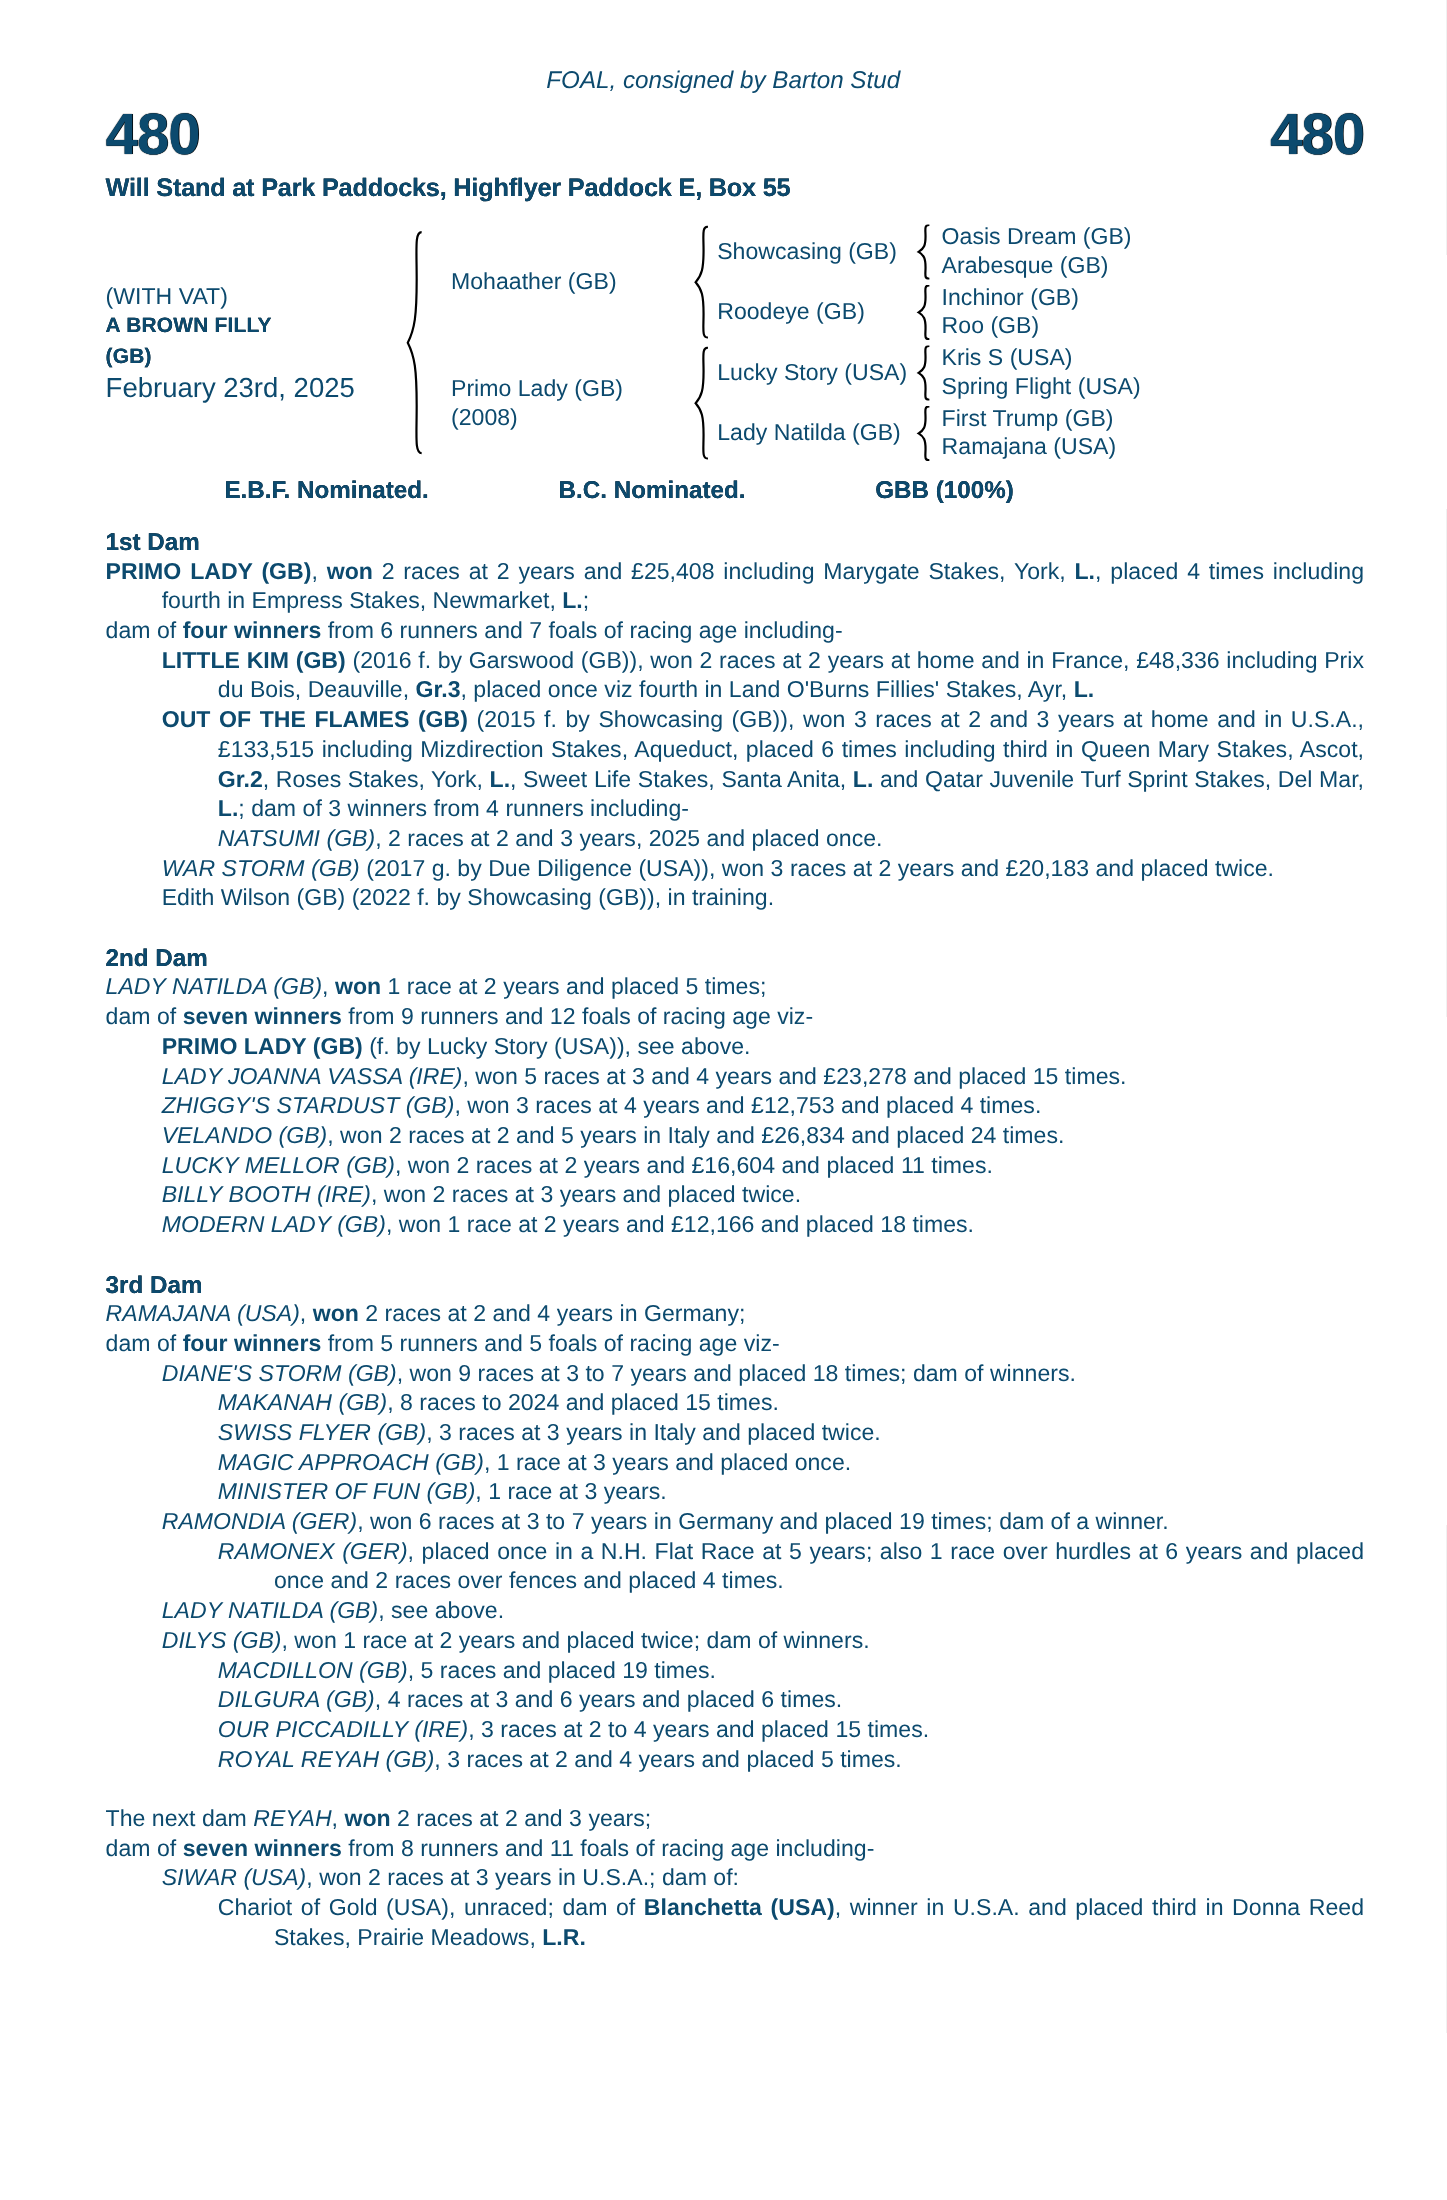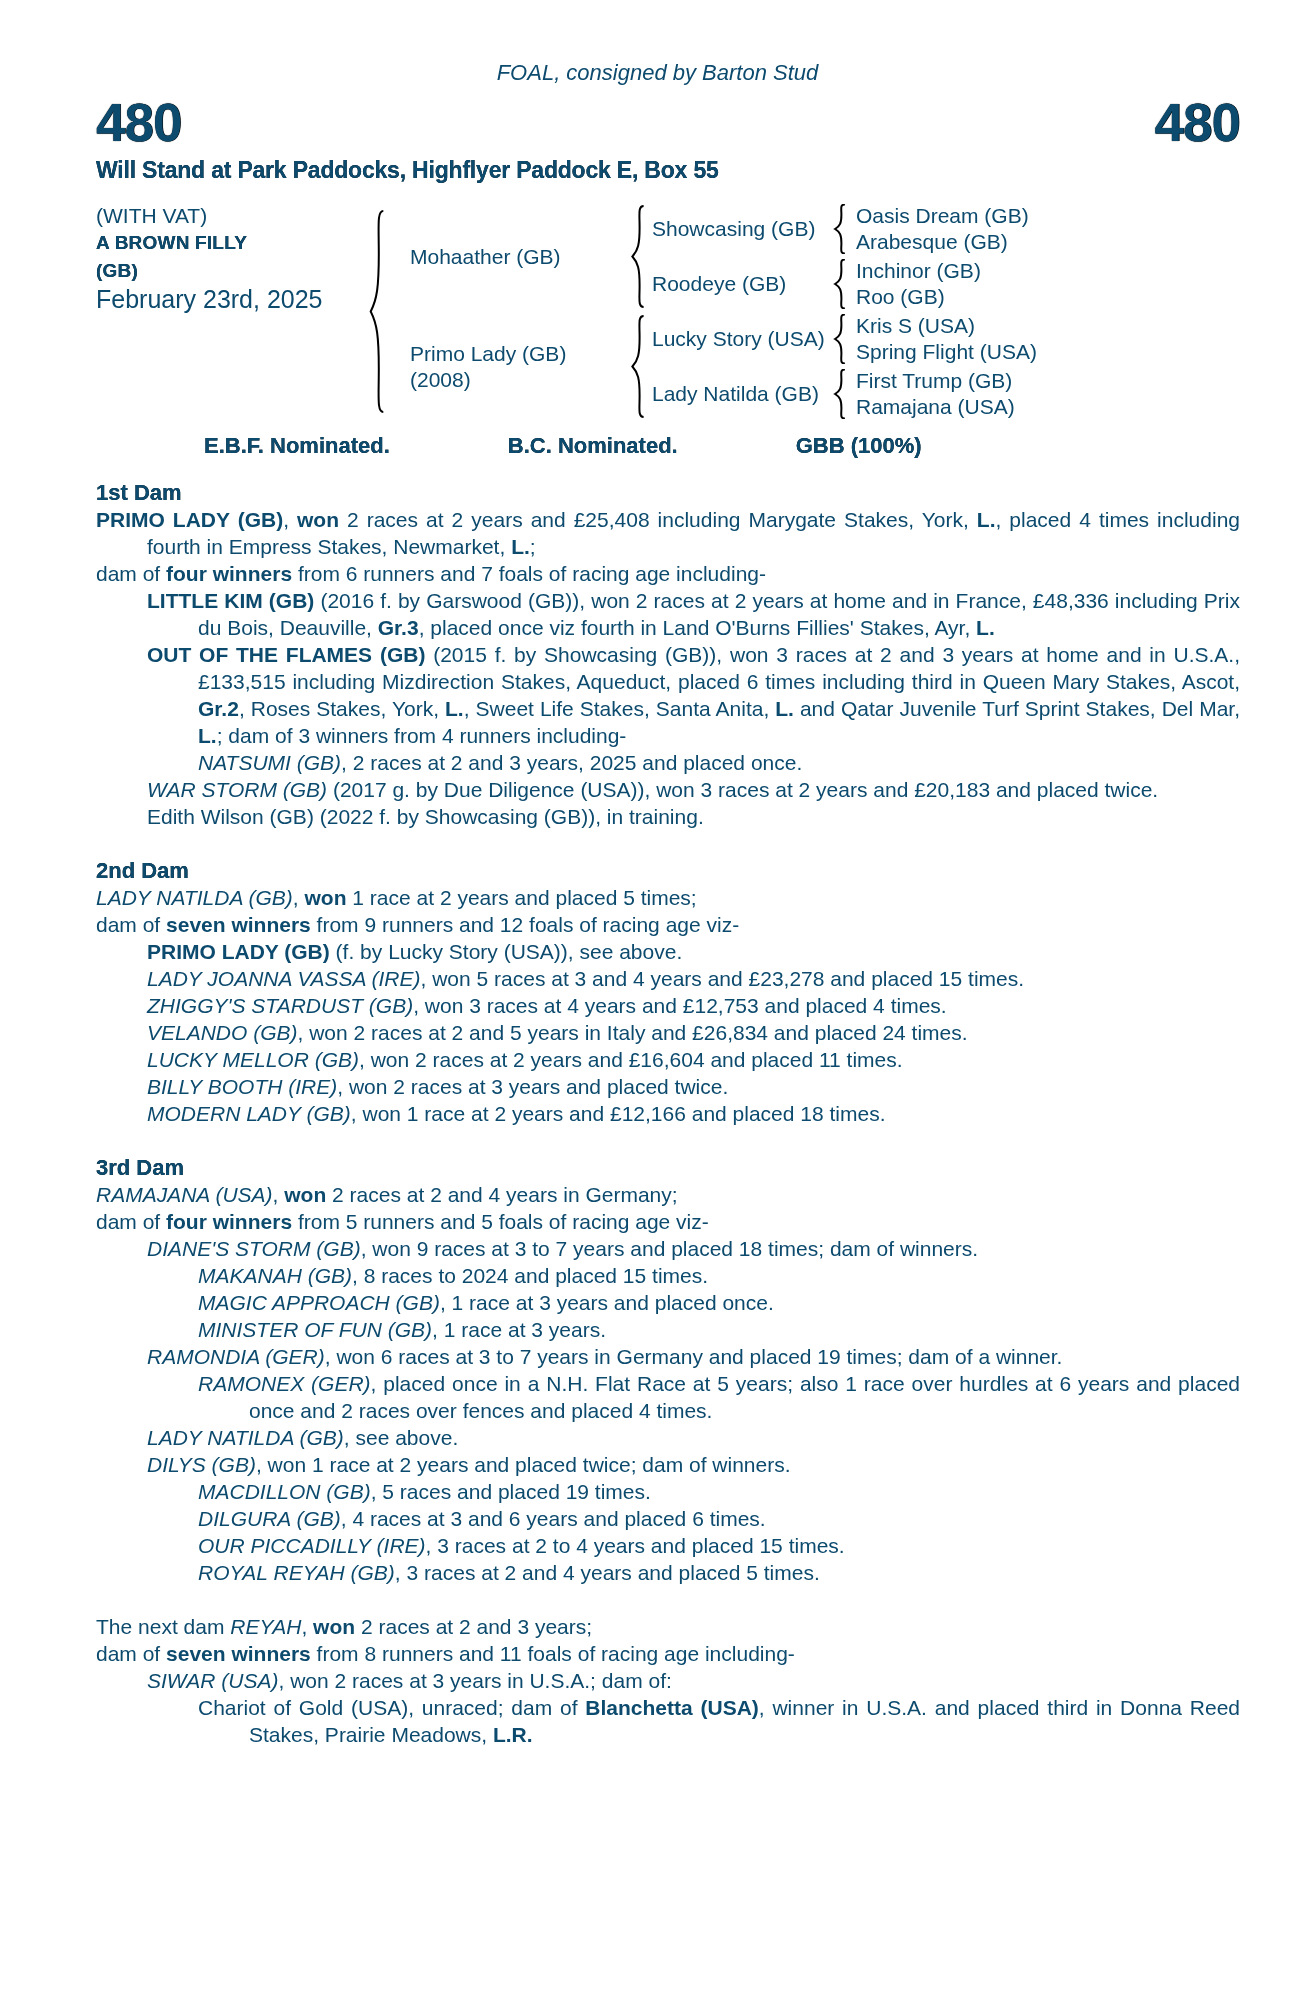--- a/index.html
+++ b/index.html
@@ -29,21 +29,21 @@
     font-weight:bold;font-size:23px;letter-spacing:-0.2px;
     text-shadow:0 0 0.6px #000;
   }
   
   .pedigree{
     position:absolute;top:203px;left:96px;width:1144px;height:217px;
     font-size:21px;line-height:26px;
   }
   .ped-root{
     position:absolute;left:0;top:0;height:217px;width:272px;
-    display:flex;flex-direction:column;
+    display:flex;flex-direction:column;justify-content:center;
   }
   .ped-root .vat{font-size:21px;}
   .ped-root .horse-name,.ped-root .horse-suffix{
     font-weight:bold;font-size:19px;line-height:28px;letter-spacing:0.2px;
     text-shadow:0 0 0.6px #000;
   }
   .ped-root .foal-date{font-size:25px;line-height:28px;}
   .brace{position:absolute;}
   .brace path{fill:none;stroke:#000;stroke-width:2;vector-effect:non-scaling-stroke;}
   .brace-root{left:272px;top:6px;}
@@ -200,20 +200,21 @@
         <p class="para lvl1"><span class="run-i">LUCKY MELLOR (GB)</span><span class="run-r">, won 2 races at 2 years and £16,604 and placed 11 times.</span></p>
         <p class="para lvl1"><span class="run-i">BILLY BOOTH (IRE)</span><span class="run-r">, won 2 races at 3 years and placed twice.</span></p>
         <p class="para lvl1"><span class="run-i">MODERN LADY (GB)</span><span class="run-r">, won 1 race at 2 years and £12,166 and placed 18 times.</span></p>
       </section>
       <section class="dam-section">
         <h2 class="dam-heading">3rd Dam</h2>
         <p class="para lvl0"><span class="run-i">RAMAJANA (USA)</span><span class="run-r">, </span><span class="run-b">won</span><span class="run-r"> 2 races at 2 and 4 years in Germany;</span></p>
         <p class="para lvl0"><span class="run-r">dam of </span><span class="run-b">four winners</span><span class="run-r"> from 5 runners and 5 foals of racing age viz-</span></p>
         <p class="para lvl1"><span class="run-i">DIANE'S STORM (GB)</span><span class="run-r">, won 9 races at 3 to 7 years and placed 18 times; dam of winners.</span></p>
         <p class="para lvl2"><span class="run-i">MAKANAH (GB)</span><span class="run-r">, 8 races to 2024 and placed 15 times.</span></p>
+        <p class="para lvl2"><span class="run-i">SWISS FLYER (GB)</span><span class="run-r">, 3 races at 3 years in Italy and placed twice.</span></p>
         <p class="para lvl2"><span class="run-i">MAGIC APPROACH (GB)</span><span class="run-r">, 1 race at 3 years and placed once.</span></p>
         <p class="para lvl2"><span class="run-i">MINISTER OF FUN (GB)</span><span class="run-r">, 1 race at 3 years.</span></p>
         <p class="para lvl1"><span class="run-i">RAMONDIA (GER)</span><span class="run-r">, won 6 races at 3 to 7 years in Germany and placed 19 times; dam of a winner.</span></p>
         <p class="para lvl2"><span class="run-i">RAMONEX (GER)</span><span class="run-r">, placed once in a N.H. Flat Race at 5 years; also 1 race over hurdles at 6 years and placed once and 2 races over fences and placed 4 times.</span></p>
         <p class="para lvl1"><span class="run-i">LADY NATILDA (GB)</span><span class="run-r">, see above.</span></p>
         <p class="para lvl1"><span class="run-i">DILYS (GB)</span><span class="run-r">, won 1 race at 2 years and placed twice; dam of winners.</span></p>
         <p class="para lvl2"><span class="run-i">MACDILLON (GB)</span><span class="run-r">, 5 races and placed 19 times.</span></p>
         <p class="para lvl2"><span class="run-i">DILGURA (GB)</span><span class="run-r">, 4 races at 3 and 6 years and placed 6 times.</span></p>
         <p class="para lvl2"><span class="run-i">OUR PICCADILLY (IRE)</span><span class="run-r">, 3 races at 2 to 4 years and placed 15 times.</span></p>
         <p class="para lvl2"><span class="run-i">ROYAL REYAH (GB)</span><span class="run-r">, 3 races at 2 and 4 years and placed 5 times.</span></p>

